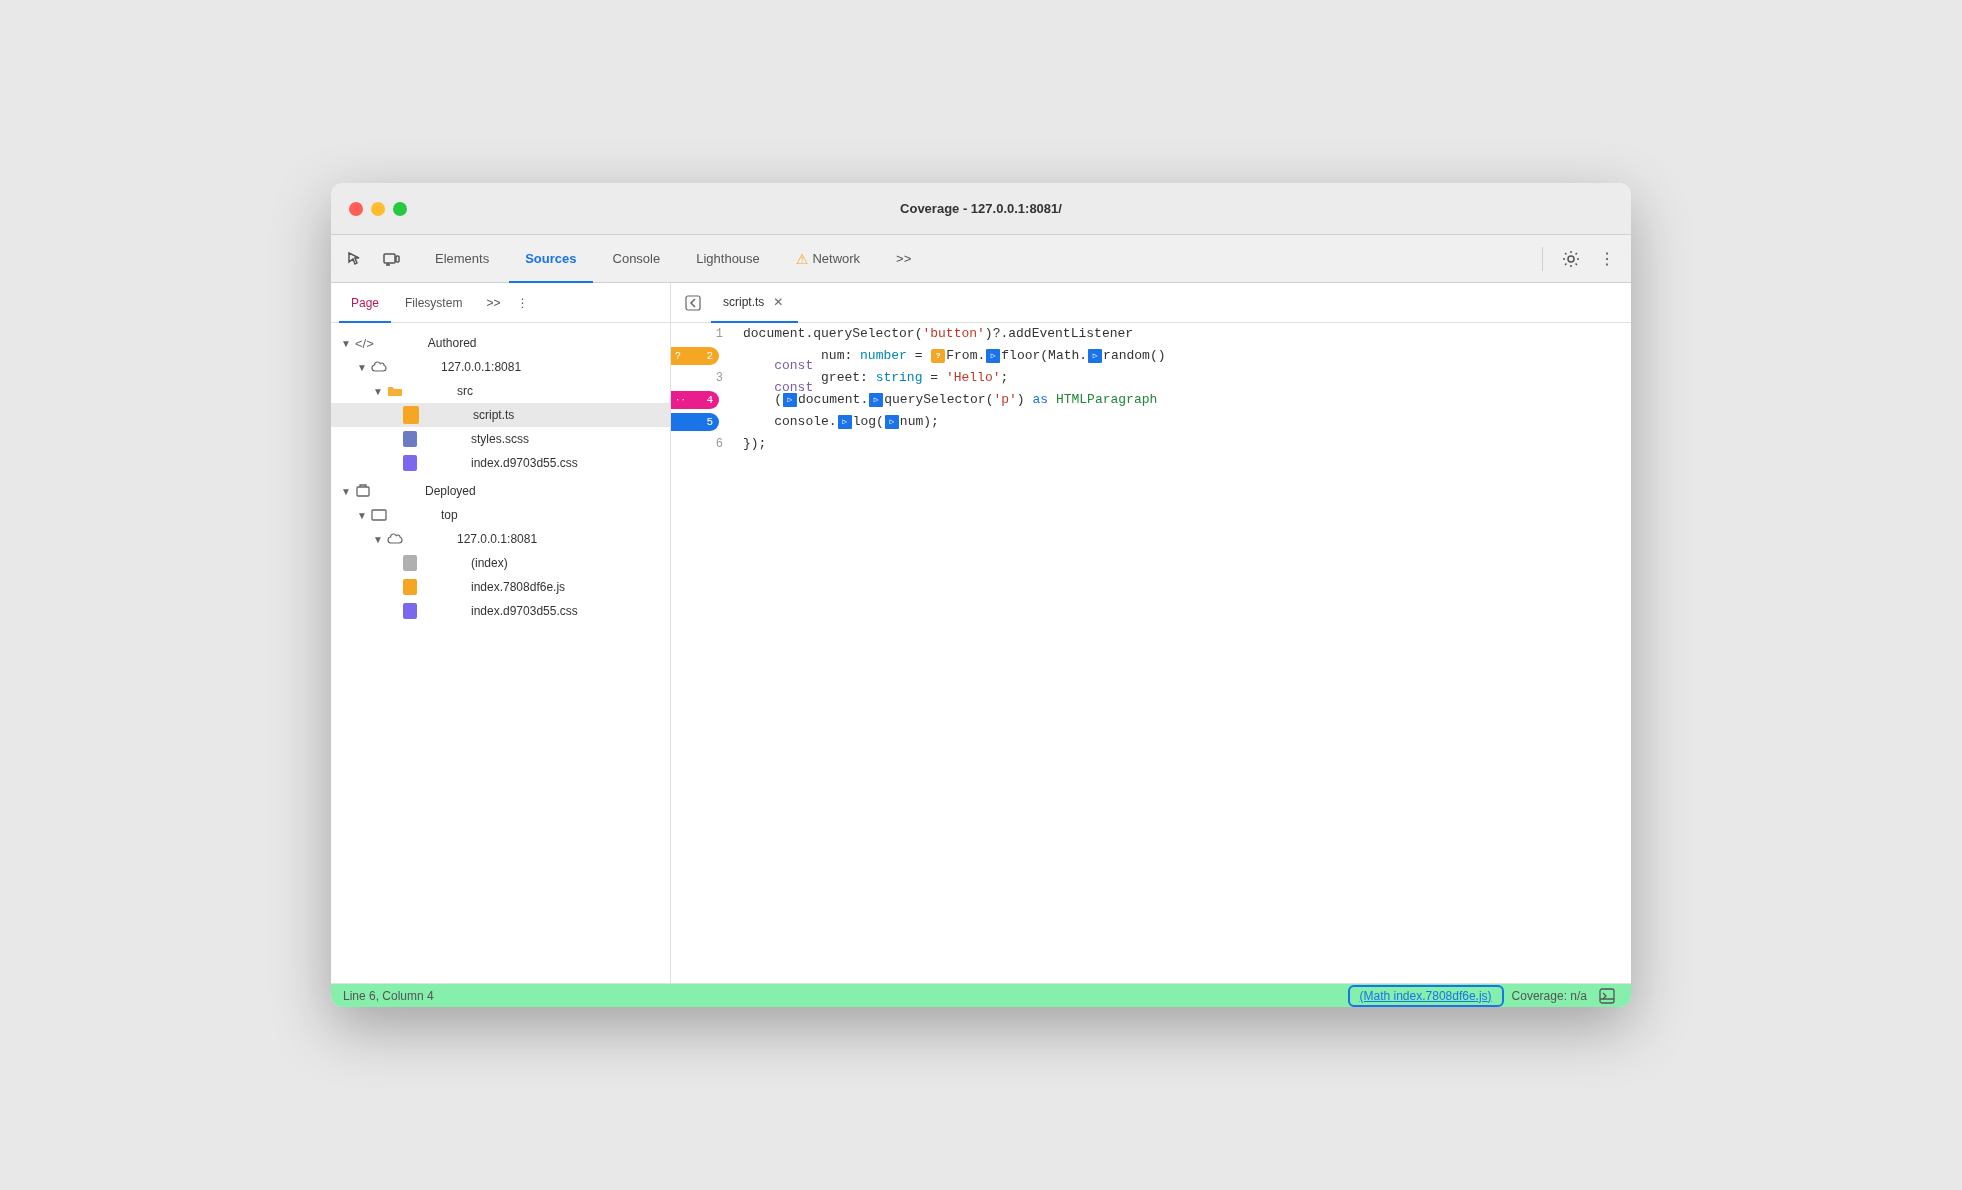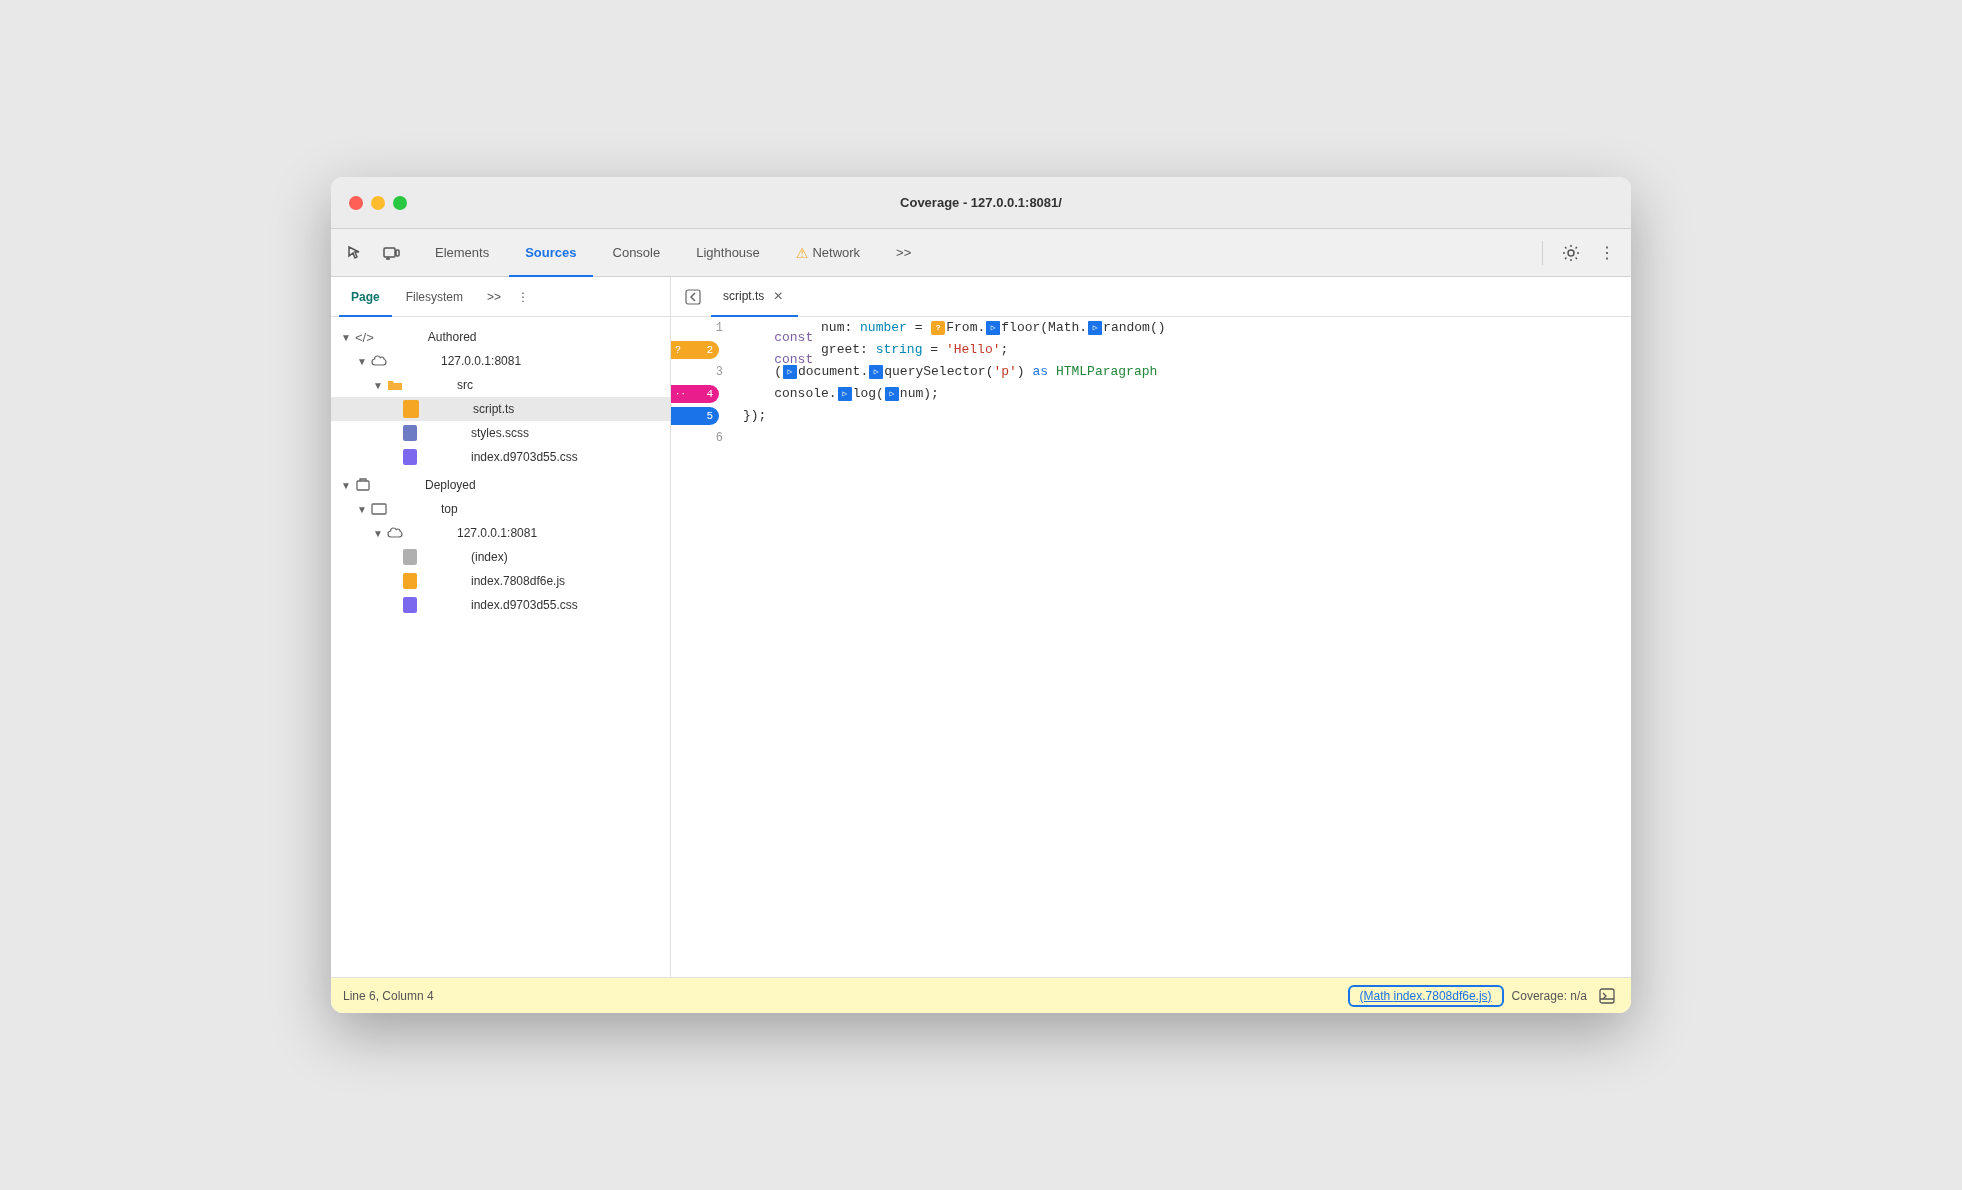--- a/index.html
+++ b/index.html
@@ -140,22 +140,22 @@
       padding: 0 12px;
       height: 40px;
       display: flex;
       align-items: center;
       font-size: 12px;
       color: #555;
       cursor: pointer;
       position: relative;
     }
     .sidebar-tab.active {
-      color: #0f766e;
-      font-weight: 700;
+      color: #be185d;
+      font-weight: 400;
     }
     .sidebar-tab.active::after {
       content: '';
       position: absolute;
       bottom: 0;
       left: 0;
       right: 0;
       height: 2px;
       background: #1a73e8;
     }
@@ -399,22 +399,22 @@
       background: #f5a623;
       border-radius: 2px;
       color: white;
       font-size: 8px;
       font-weight: bold;
       margin: 0 1px;
       vertical-align: middle;
     }
     
     .statusbar {
-      height: 36px;
-      background: #fef9c3;
+      height: 24px;
+      background: #86efac;
       border-top: 1px solid #e0e0e0;
       display: flex;
       align-items: center;
       padding: 0 12px;
       font-size: 12px;
       color: #555;
       gap: 16px;
     }
     .statusbar-source {
       margin-left: auto;
@@ -672,20 +672,23 @@
               <span>5</span>
             </div>
           </div>
 
           <div class="line-number-row">
             <span>6</span>
           </div>
         </div>
         <div class="code-content">
 
+          <div class="code-line">
+            <span class="c-method">document.querySelector(</span><span class="c-string">'button'</span><span class="c-method">)?.</span><span class="c-method">addEventListener</span>
+          </div>
 
           <div class="code-line">
             <span>&nbsp;&nbsp;&nbsp;&nbsp;</span><span class="c-keyword">const </span><span>num</span><span class="c-default">: </span><span class="c-type">number</span><span class="c-default"> = </span><span class="type-icon-orange">?</span><span>From.</span><span class="type-icon">▷</span><span>floor(Math.</span><span class="type-icon">▷</span><span>random()</span>
           </div>
 
           <div class="code-line">
             <span>&nbsp;&nbsp;&nbsp;&nbsp;</span><span class="c-keyword">const </span><span>greet</span><span class="c-default">: </span><span class="c-type">string</span><span class="c-default"> = </span><span class="c-string">'Hello'</span><span>;</span>
           </div>
 
           <div class="code-line">

